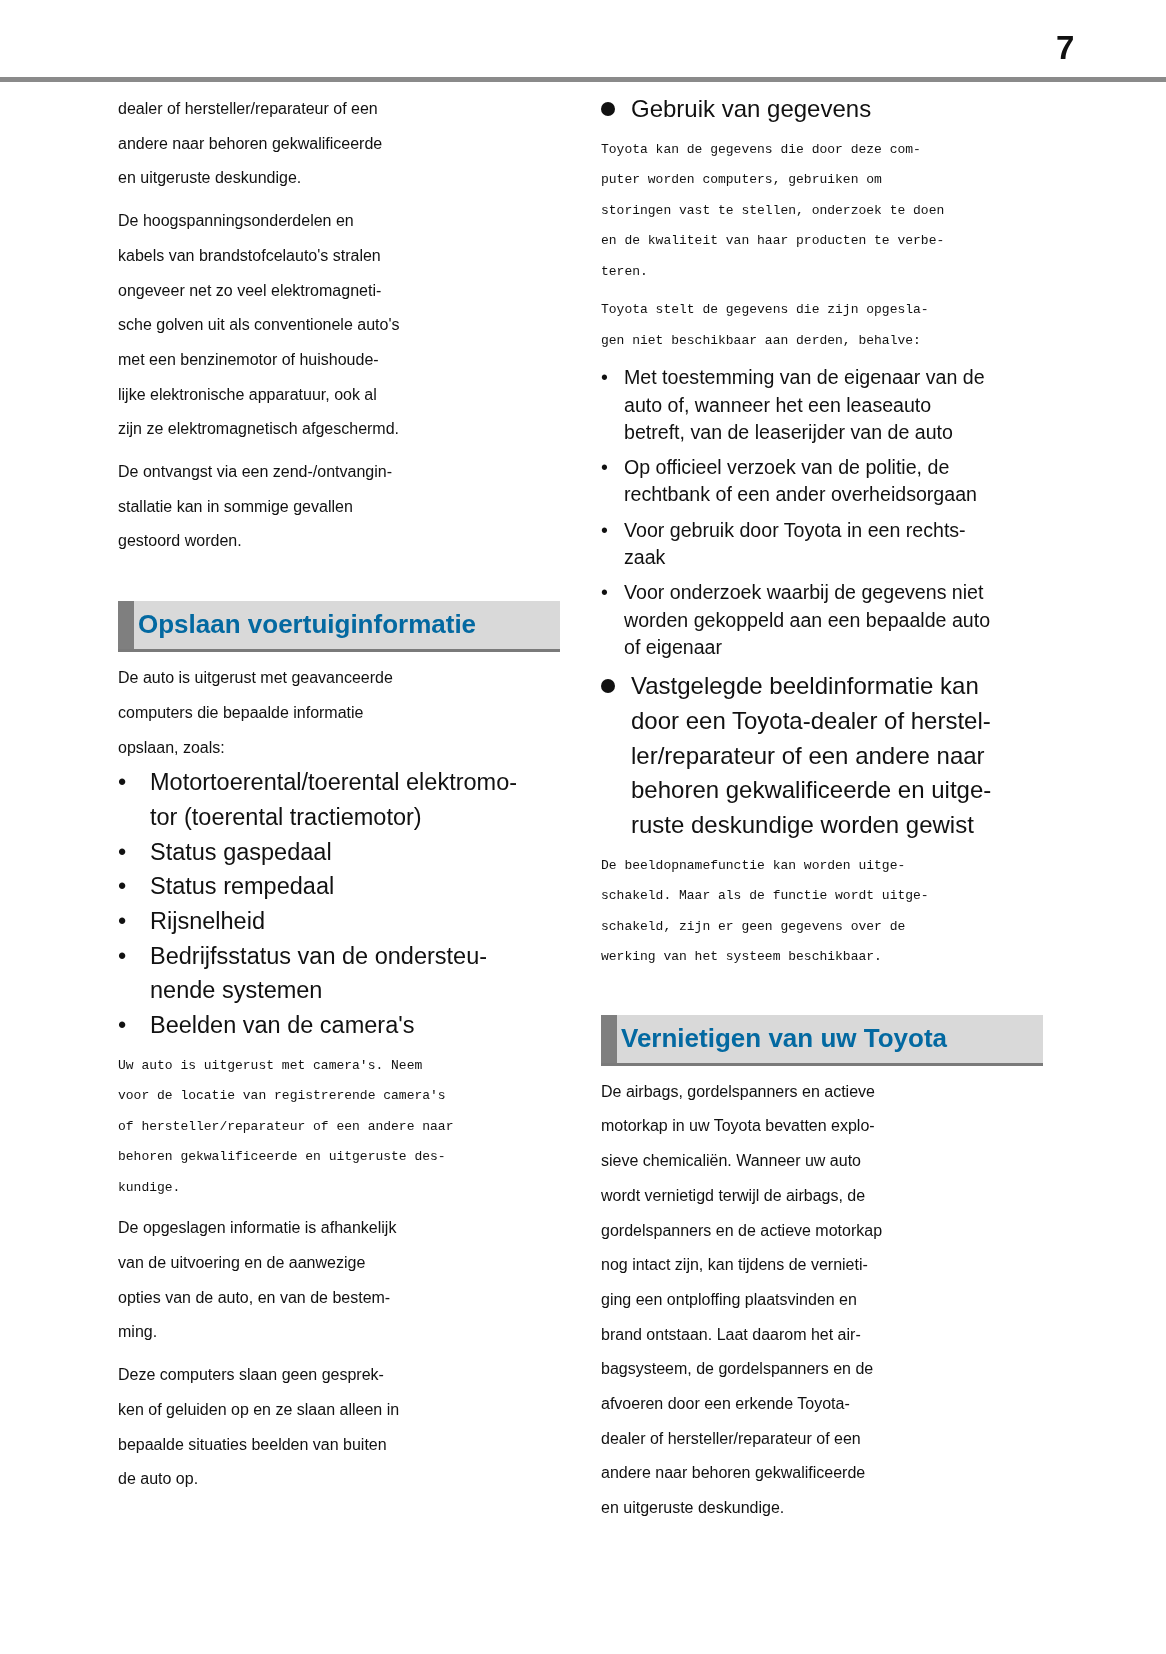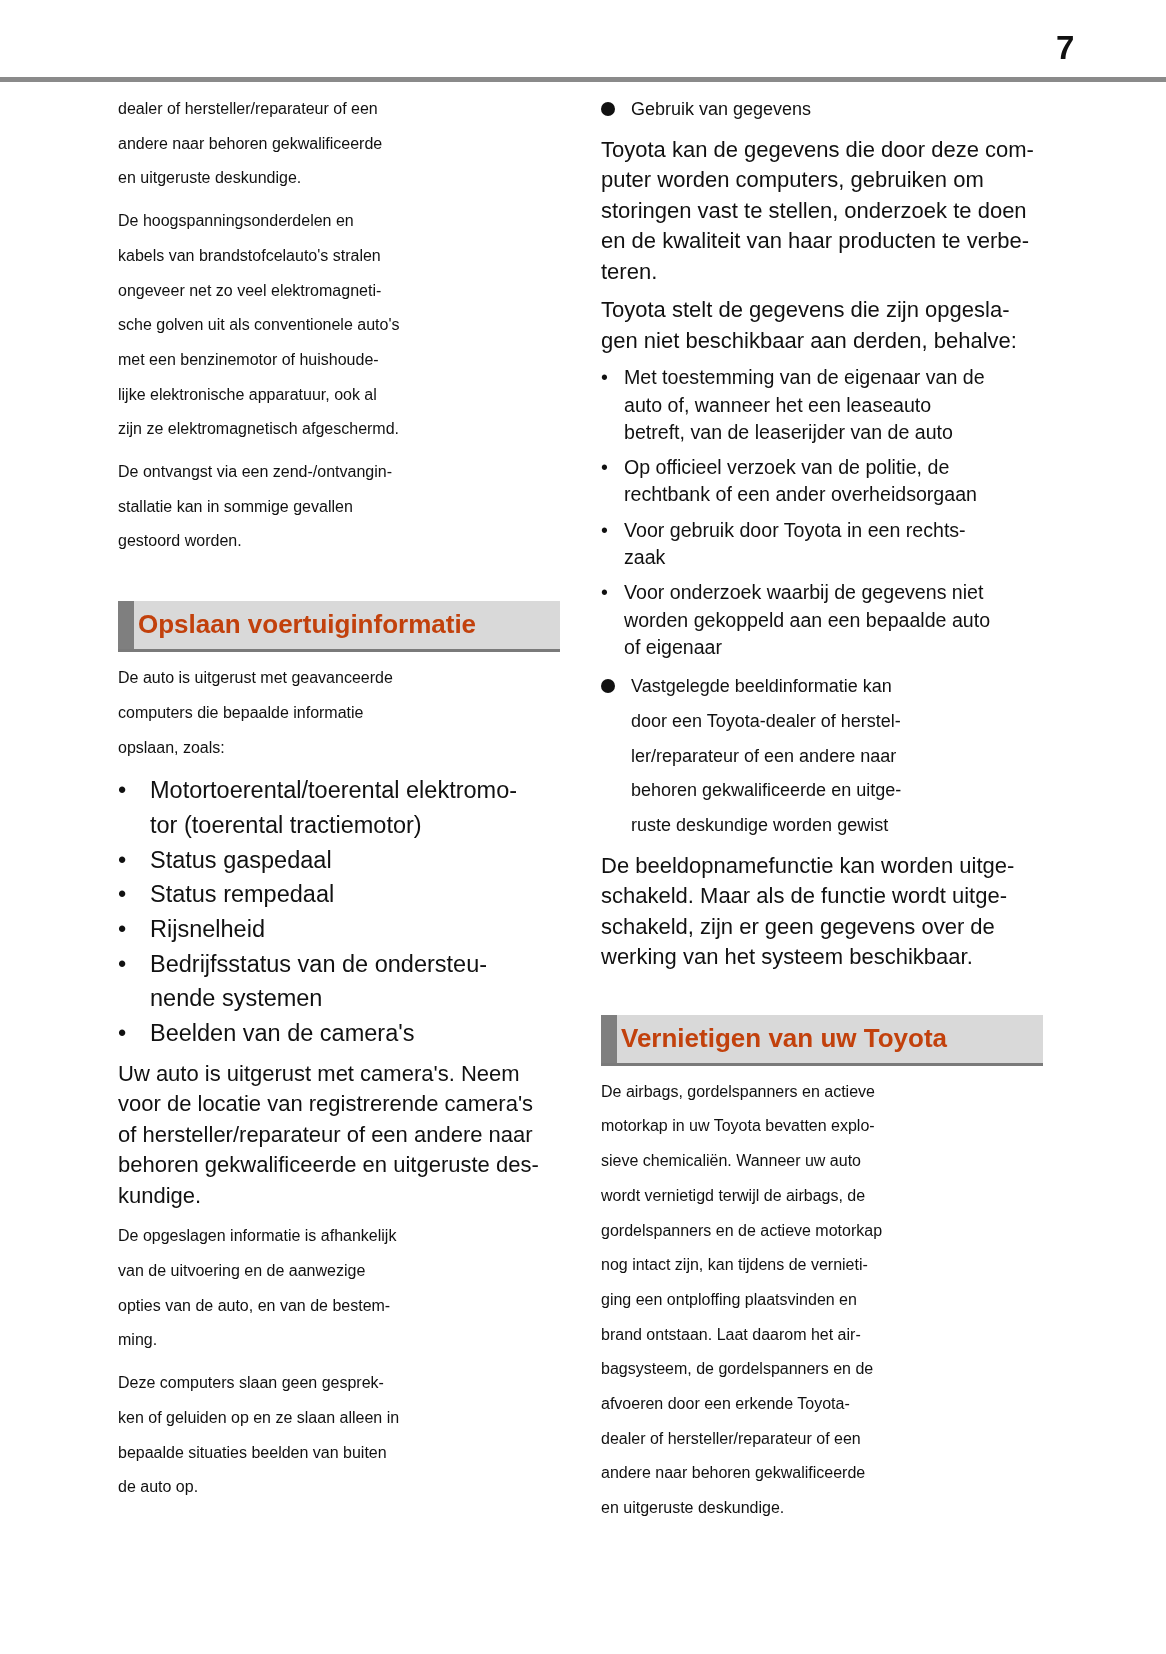--- a/index.html
+++ b/index.html
@@ -14,45 +14,45 @@
   }
   .top-rule {
     position: absolute; left: 0; top: 77px; width: 1166px; height: 5px;
     background: #8a8a8a;
   }
   .col { position: absolute; top: 92px; }
   .col-left { left: 118px; width: 440px; }
   .col-right { left: 601px; width: 440px; }
 
   .p-lg { font-size: 16px; line-height: 34.7px; margin: 0 0 8px 0; }
-  .p-sm { font-size: 22px; line-height: 30.5px; margin: 0 0 8px 0; }
+  .p-sm { font-size: 13px; line-height: 30.5px; margin: 0 0 8px 0; font-family: Liberation Mono, monospace; }
   .line { display: block; white-space: nowrap; }
 
   .heading-box {
     position: relative; background: #d9d9d9; border-bottom: 3px solid #7a7a7a;
     height: 48px; width: 442px;
   }
   .heading-box .bar {
     position: absolute; left: 0; top: 0; width: 16px; height: 100%; background: #7f7f7f;
   }
   .heading-box .title {
     position: absolute; left: 20px; top: 3px;
-    font-weight: bold; font-size: 26px; line-height: 40px; color: #c2410c;
+    font-weight: bold; font-size: 26px; line-height: 40px; color: #0369a1;
     white-space: nowrap;
   }
 
   .ul-lg { margin: 0; padding: 0; list-style: none; }
   .ul-lg li { position: relative; padding-left: 32px; font-size: 23.5px; line-height: 34.7px; }
   .ul-lg li .dot { position: absolute; left: 0; top: 0; }
 
   .ul-sm { margin: 0 0 4px 0; padding: 0; list-style: none; }
   .ul-sm li { position: relative; padding-left: 23px; font-size: 19.6px; line-height: 27.3px; margin-bottom: 8px; }
   .ul-sm li .dot { position: absolute; left: 0; top: 0; }
 
-  .bullet-lg { position: relative; padding-left: 30px; font-size: 18px; line-height: 34.7px; margin: 0 0 8px 0; }
+  .bullet-lg { position: relative; padding-left: 30px; font-size: 24px; line-height: 34.7px; margin: 0 0 8px 0; }
   .bullet-lg .disc {
     position: absolute; left: 0; top: 10px; width: 14px; height: 14px;
     border-radius: 50%; background: #111;
   }
 </style>
 </head>
 <body>
 
 <div class="page-number">7</div>
 <div class="top-rule"></div>
@@ -83,21 +83,21 @@
 
   <div style="height:34px"></div>
 
   <div class="heading-box">
     <div class="bar"></div>
     <div class="title">Opslaan voertuiginformatie</div>
   </div>
 
   <div style="height:9px"></div>
 
-  <p class="p-lg" style="margin-bottom:8px">
+  <p class="p-lg" style="margin-bottom:0">
     <span class="line">De auto is uitgerust met geavanceerde</span>
     <span class="line">computers die bepaalde informatie</span>
     <span class="line">opslaan, zoals:</span>
   </p>
 
   <ul class="ul-lg">
     <li>
       <span class="dot">•</span>
       <span class="line">Motortoerental/toerental elektromo-</span>
       <span class="line">tor (toerental tractiemotor)</span>

